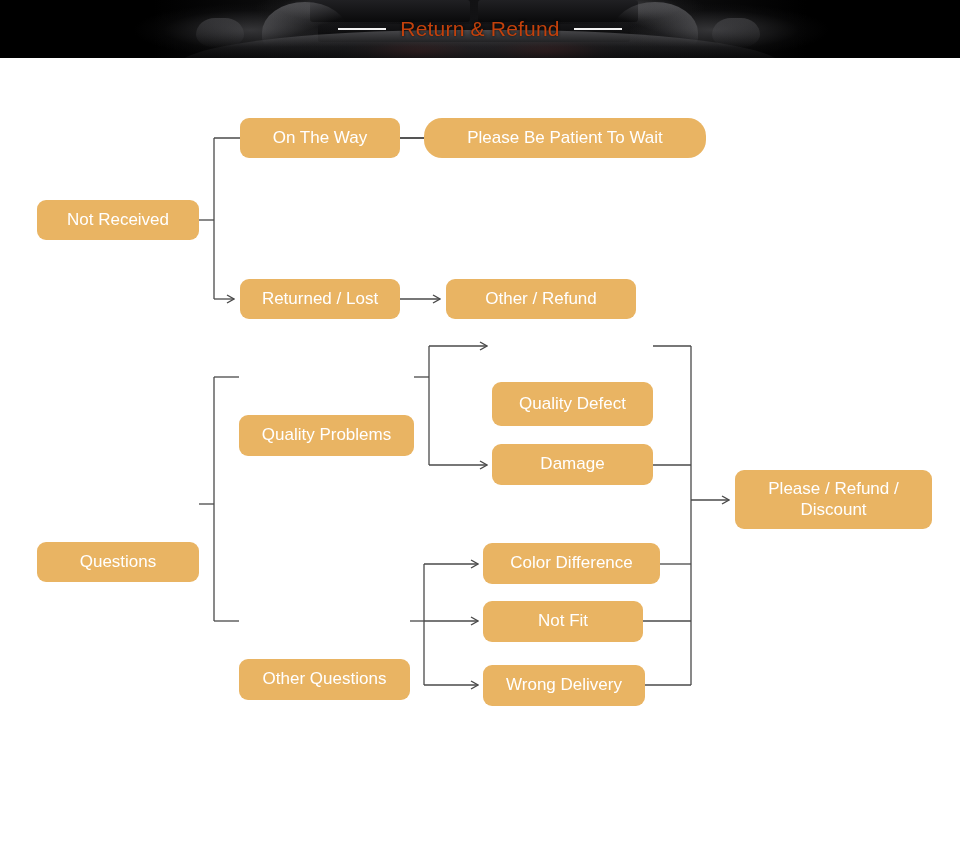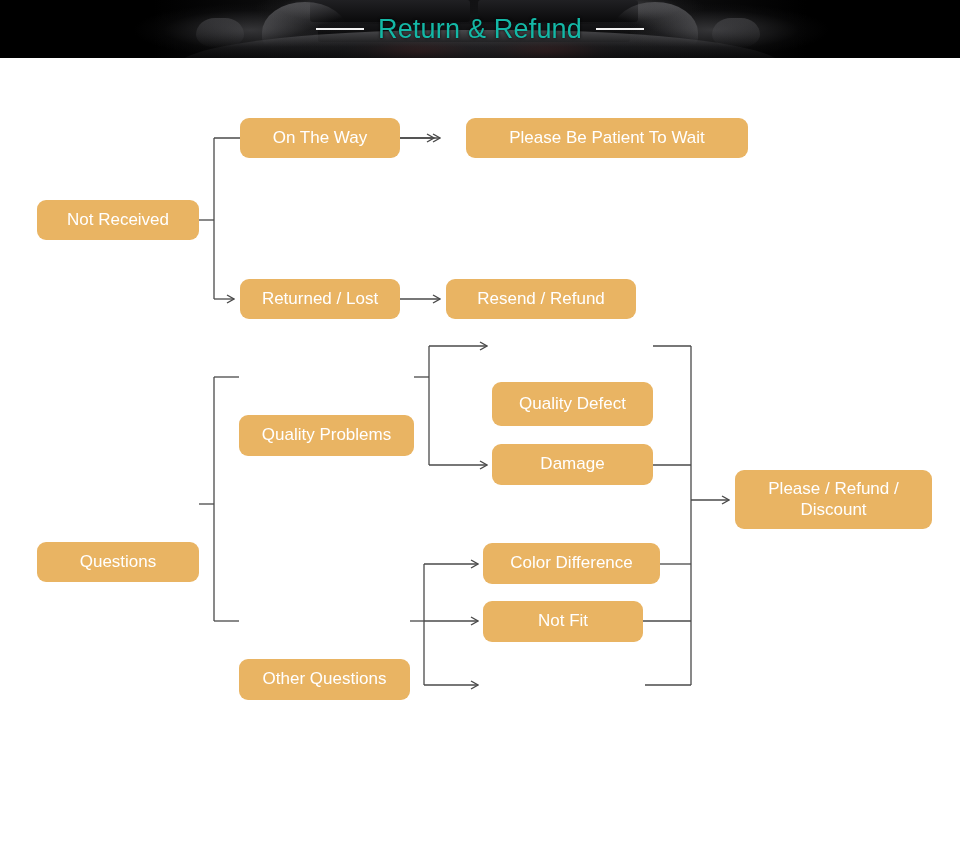--- a/index.html
+++ b/index.html
@@ -80,22 +80,22 @@
     align-items: center;
     justify-content: center;
     gap: 14px;
   }
   .title-rule {
     width: 48px;
     height: 2px;
     background: #f2f2f2;
   }
   #banner-title {
-    color: #14b8a6;
-    font-size: 27px;
+    color: #c2410c;
+    font-size: 21px;
     font-weight: 400;
     letter-spacing: 0.2px;
     white-space: nowrap;
     text-shadow: 0 0 3px rgba(0,0,0,0.9);
   }
 
   
   #flow {
     position: absolute;
     left: 0; top: 58px;
@@ -195,37 +195,38 @@
       <path d="M691,288 V627"></path>
 
       <path d="M691,442 H729" marker-end="url(#vhead)"></path>
     </g>
   </svg>
 
   <div class="node" style="left:37px;  top:142px; width:162px; height:40px;text-align:center;">Not Received</div>
 
   <div class="node" style="left:240px; top:60px;  width:160px; height:40px;">On The Way</div>
 
-  <div class="node" style="left:466px; top:60px;  width:282px; height:40px;">Please Be Patient To Wait</div>
+  <div class="node" style="left:424px; top:60px;  width:282px; height:40px;border-radius:18px;">Please Be Patient To Wait</div>
 
   <div class="node" style="left:240px; top:221px; width:160px; height:40px;">Returned / Lost</div>
 
-  <div class="node" style="left:446px; top:221px; width:190px; height:40px;">Resend / Refund</div>
+  <div class="node" style="left:446px; top:221px; width:190px; height:40px;">Other / Refund</div>
 
   <div class="node" style="left:37px;  top:484px; width:162px; height:40px;">Questions</div>
 
   <div class="node" style="left:239px; top:357px; width:175px; height:41px;">Quality Problems</div>
 
   <div class="node" style="left:492px; top:324px; width:161px; height:44px;">Quality Defect</div>
 
   <div class="node" style="left:492px; top:386px; width:161px; height:41px;">Damage</div>
 
   <div class="node" style="left:239px; top:601px; width:171px; height:41px;">Other Questions</div>
 
   <div class="node" style="left:483px; top:485px; width:177px; height:41px;">Color Difference</div>
 
   <div class="node" style="left:483px; top:543px; width:160px; height:41px;">Not Fit</div>
 
+  <div class="node" style="left:483px; top:607px; width:162px; height:41px;">Wrong Delivery</div>
 
   <div class="node" style="left:735px; top:412px; width:197px; height:59px;">Please / Refund /
 Discount</div>
 
 </div>
 
 </body></html>

